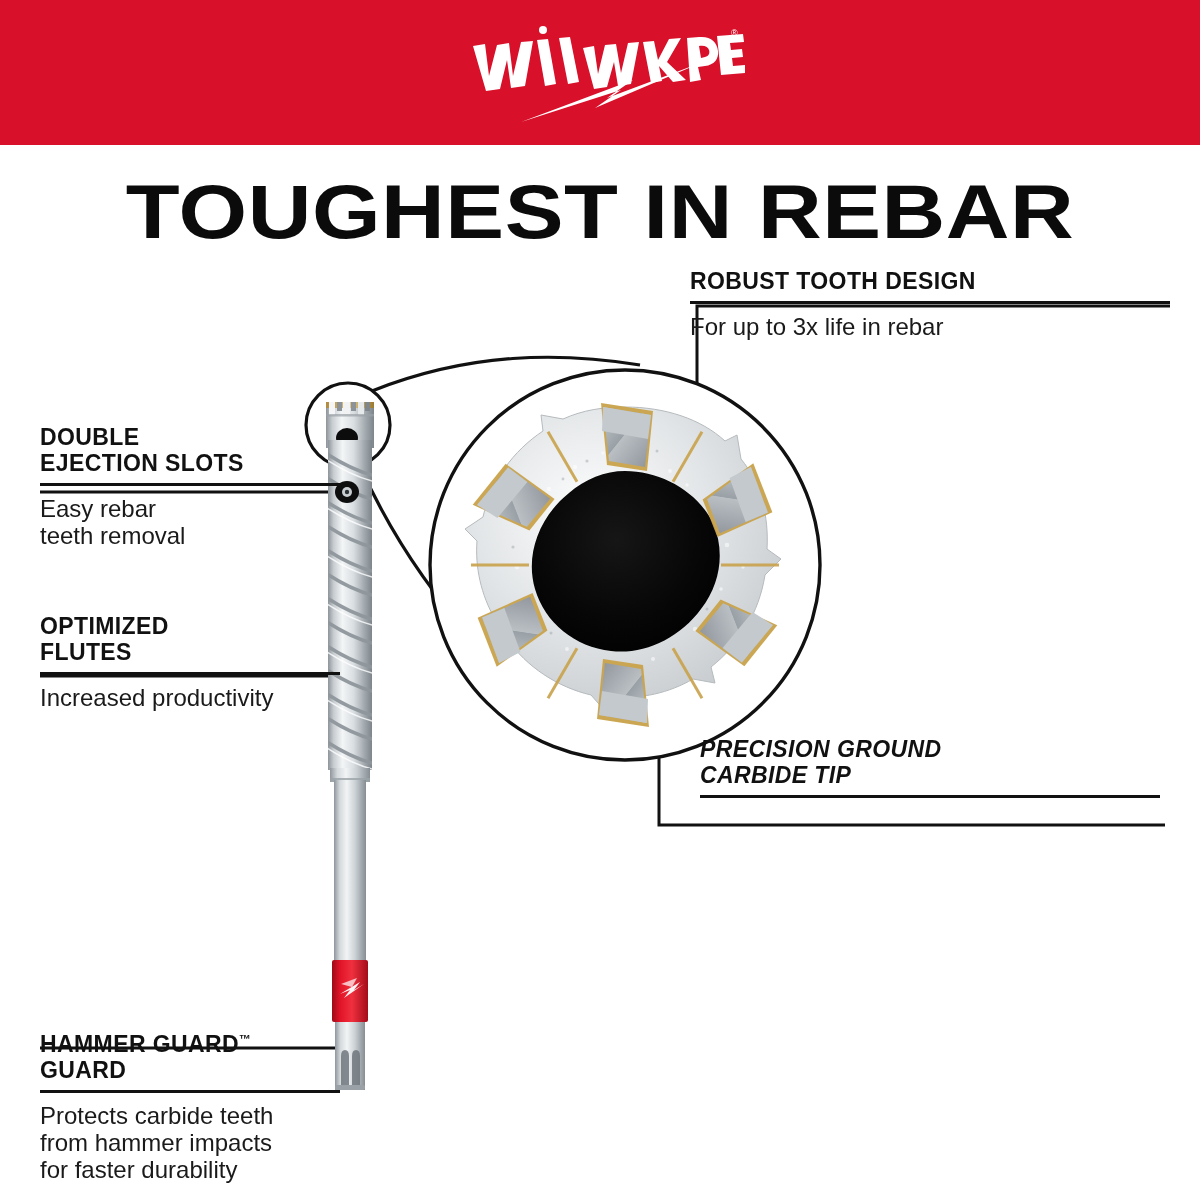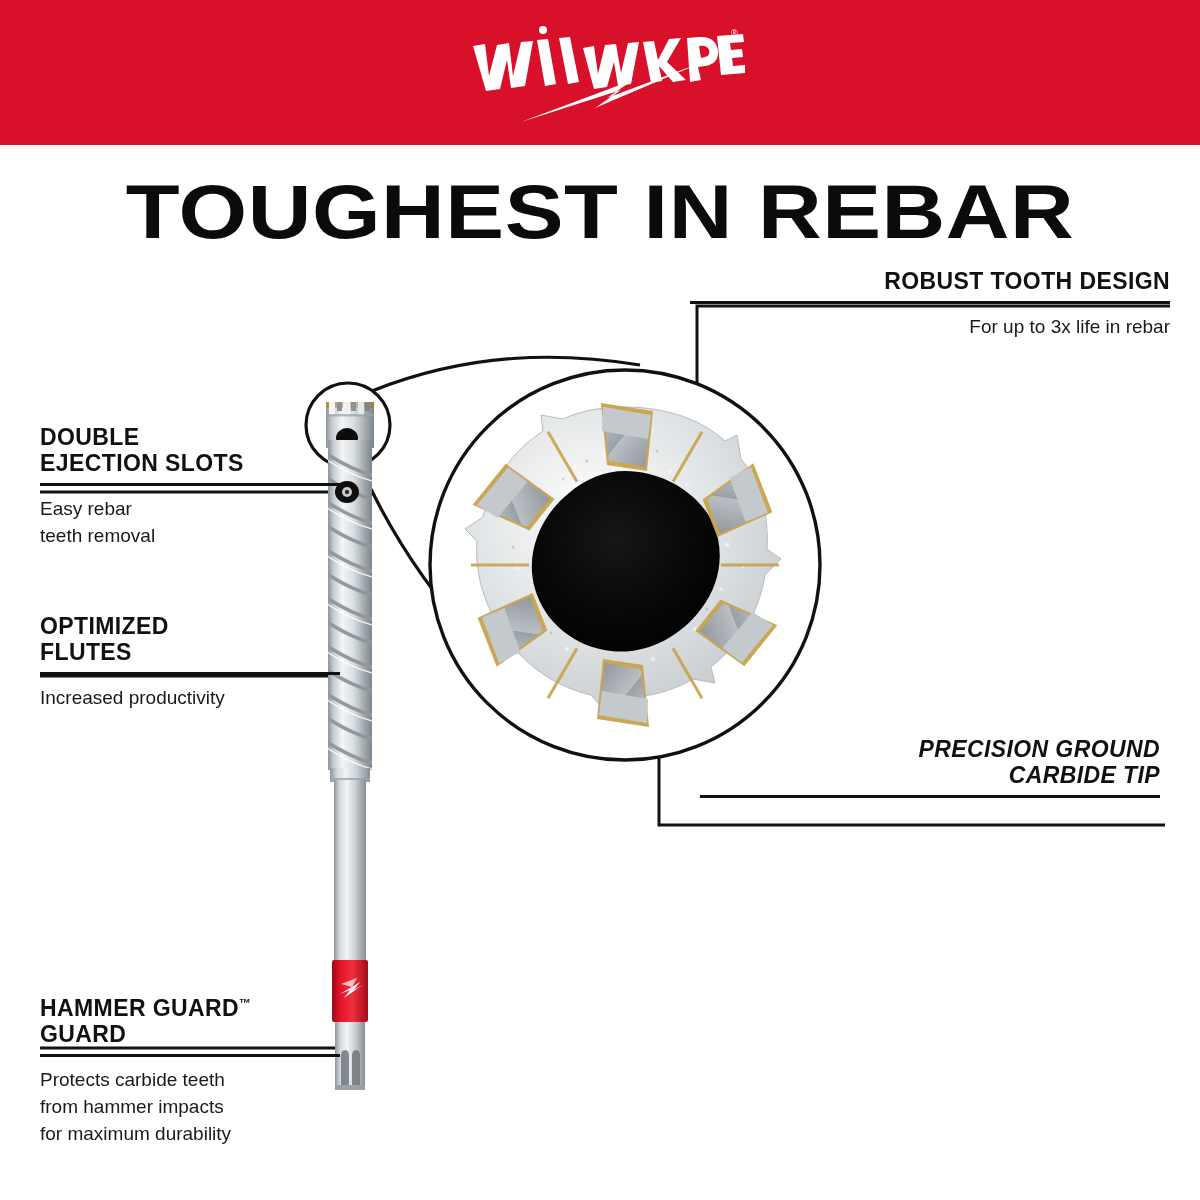--- a/index.html
+++ b/index.html
@@ -52,42 +52,42 @@
     letter-spacing: 0.4px;
     color: #111111;
     white-space: pre-line;
   }
   .callout .c-rule {
     height: 0; border-top: 3px solid #111111;
     margin-top: 7px; margin-bottom: 9px;
   }
   .callout .c-body {
     font-weight: 400;
-    font-size: 19px;
+    font-size: 24px;
     line-height: 27px;
     color: #1a1a1a;
     white-space: pre-line;
   }
-  .callout.right { text-align: right; }
+  .callout.right { }
   .callout .tm { font-size: 12px; vertical-align: super; letter-spacing:0; }
 
   
   #co-robust { left: 690px; top: 268px; width: 480px; }
   #co-robust .c-rule { width: 480px; margin-left: -0px; }
 
   #co-double { left: 40px; top: 424px; width: 310px; }
   #co-double .c-rule { width: 300px; }
 
   #co-flutes { left: 40px; top: 613px; width: 310px; }
   #co-flutes .c-rule { width: 300px; }
 
   #co-carbide { left: 700px; top: 736px; width: 460px; font-style: italic; }
   #co-carbide .c-rule { width: 460px; }
 
-  #co-hammer { left: 40px; top: 990px; width: 320px; }
+  #co-hammer { left: 40px; top: 1026px; width: 320px; }
   #co-hammer .c-rule { width: 300px; }
 
   
   #leaders {
     position: absolute; left: 0; top: 0;
     width: 1200px; height: 1200px;
     pointer-events: none;
   }
 
   
@@ -430,16 +430,16 @@
     <div class="c-head">PRECISION GROUND
 CARBIDE TIP</div>
     <div class="c-rule"></div>
   </div>
 
   <div class="callout" id="co-hammer">
     <div class="c-head"><span>HAMMER GUARD</span><span class="tm">™</span><br><span>GUARD</span></div>
     <div class="c-rule"></div>
     <div class="c-body">Protects carbide teeth
 from hammer impacts
-for maximum durability</div>
+for faster durability</div>
   </div>
 
 </div>
 
 </body></html>

